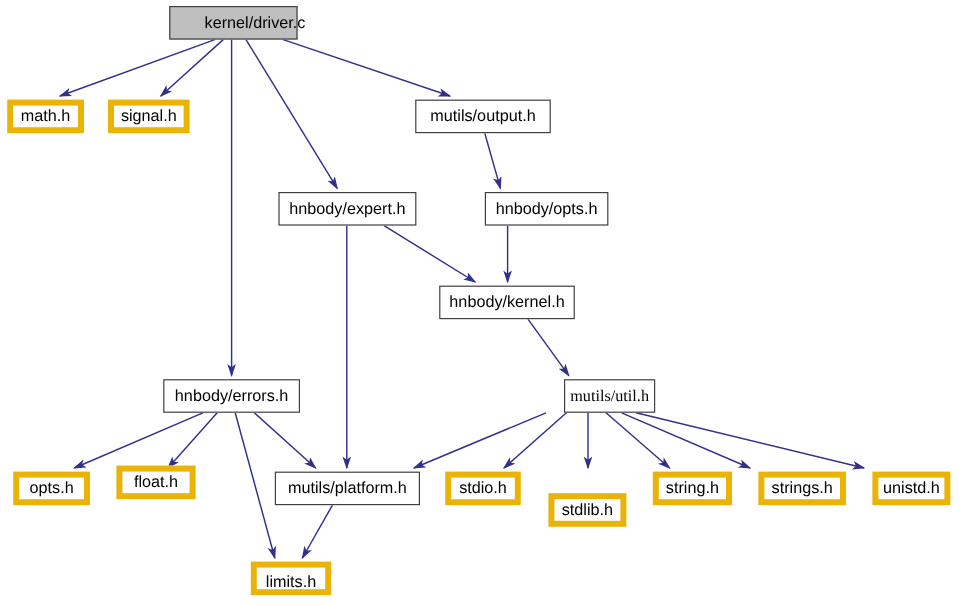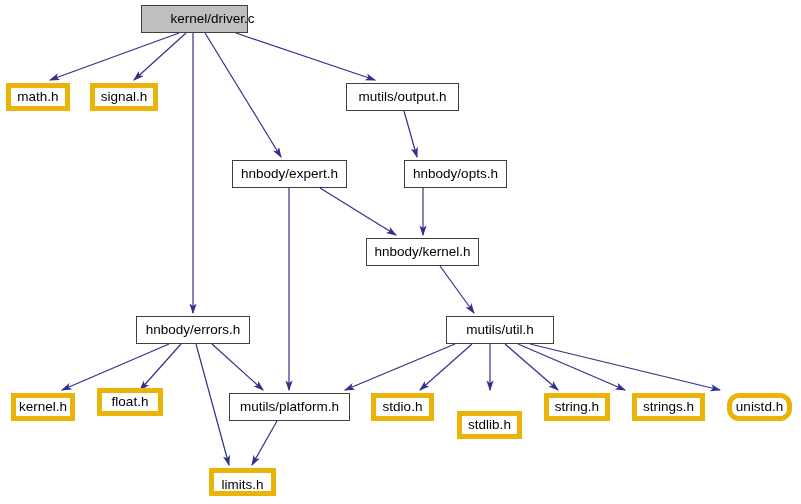--- a/index.html
+++ b/index.html
@@ -105,44 +105,44 @@
       </div>
       <div class="node strong" style="left: 372px; top: 160px; width: 103px; margin-left: 32px;">
         <span class="node-label">hnbody/opts.h</span>
       </div>
       <div class="node strong" style="left: 366px; top: 238px; width: 113px;">
         <span class="node-label">hnbody/kernel.h</span>
       </div>
       <div class="node strong" style="left: 136px; top: 316px; width: 114px;">
         <span class="node-label">hnbody/errors.h</span>
       </div>
-      <div class="node strong" style="left: 446px; top: 316px; width: 108px;">
+      <div class="node strong" style="left: 470px; top: 316px; width: 76px; font-family: Liberation Serif, serif;">
         <span class="node-label">mutils/util.h</span>
       </div>
       <div class="node" style="left: 11px; top: 393px; width: 64px;">
-        <span class="node-label">kernel.h</span>
+        <span class="node-label">opts.h</span>
       </div>
       <div class="node" style="left: 97px; top: 388px; width: 66px;">
         <span class="node-label">float.h</span>
       </div>
       <div class="node strong" style="left: 229px; top: 393px; width: 121px;">
         <span class="node-label">mutils/platform.h</span>
       </div>
       <div class="node" style="left: 371px; top: 393px; width: 63px;">
         <span class="node-label">stdio.h</span>
       </div>
       <div class="node" style="left: 457px; top: 411px; width: 65px;">
         <span class="node-label">stdlib.h</span>
       </div>
       <div class="node" style="left: 544px; top: 393px; width: 66px;">
         <span class="node-label">string.h</span>
       </div>
       <div class="node" style="left: 632px; top: 393px; width: 73px;">
         <span class="node-label">strings.h</span>
       </div>
-      <div class="node" style="left: 727px; top: 393px; width: 65px; border-radius: 12px;">
+      <div class="node" style="left: 727px; top: 393px; width: 65px;">
         <span class="node-label">unistd.h</span>
       </div>
       <div class="node" style="left: 209px; top: 468px; width: 67px; align-items: flex-end;">
         <span class="node-label">limits.h</span>
       </div>
     </div>
 </div>
 
 </body></html>

